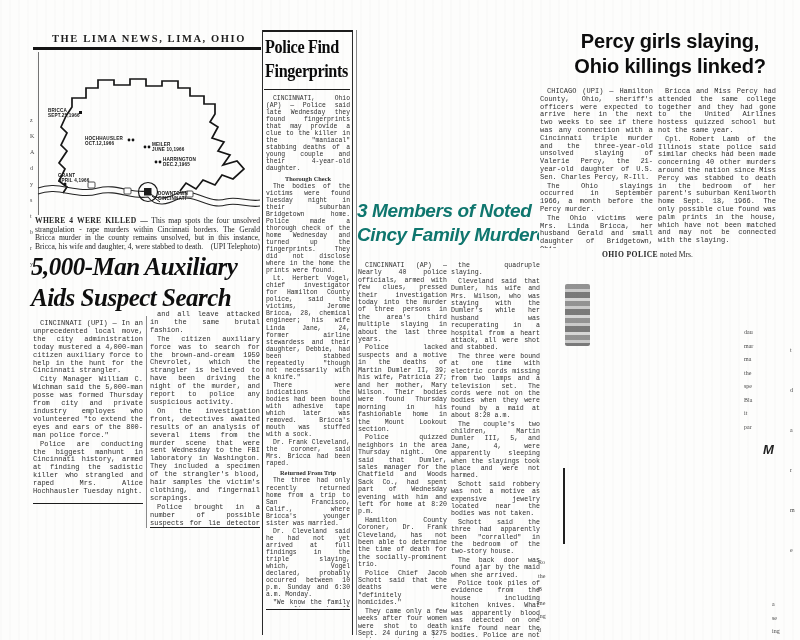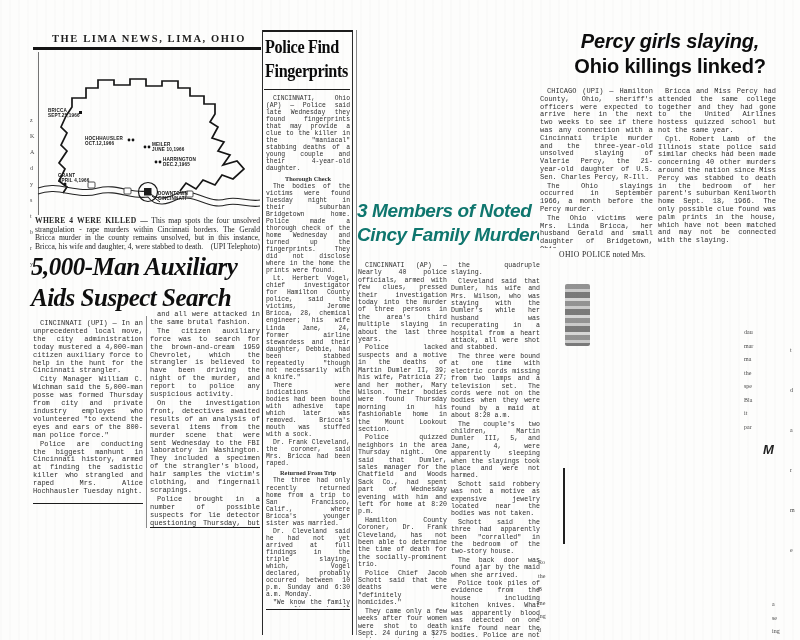--- a/index.html
+++ b/index.html
@@ -35,21 +35,21 @@
   
   .col{position:absolute;overflow:hidden;text-align:justify;color:#2e2e2e;}
   .col p{margin:0 0 1px 0;text-indent:7px;font-family:Liberation Mono, monospace;}
   .col p:first-child{}
   .aux-col{width:110px;font-size:7px;line-height:7.9px;}
   .fp-col{left:266px;top:95px;width:84px;height:512px;font-size:6.4px;line-height:7.05px;}
   .cincy-col{width:89px;font-size:6.6px;line-height:7.4px;}
   .percy-col{font-size:7px;line-height:7.8px;}
   .subhead{text-align:center;font-weight:bold;margin:2px 0 1px;text-indent:0!important;}
   .ohio-note{position:absolute;left:559px;top:250px;font-size:7.6px;color:#1f1f1f;}
-  .ohio-note .b{font-weight:normal;letter-spacing:.4px;}
+  .ohio-note .b{font-weight:bold;letter-spacing:.4px;margin-left:43px;}
   
   .frag{position:absolute;color:#4a4a4a;font-size:6px;white-space:pre-line;overflow:hidden;}
   .frag.leftstrip{line-height:16px;font-family:"Liberation Serif",serif;}
   .frag.words{line-height:13.5px;}
   .smudge{position:absolute;left:565px;top:284px;width:25px;height:62px;border-radius:2px;opacity:.75;
         background:repeating-linear-gradient(180deg,#6f6f6f 0 5px,#b9b9b9 5px 8px,#4e4e4e 8px 14px,#c9c9c9 14px 17px);}
   .bracket-bar{position:absolute;left:563px;top:468px;width:2.4px;height:76px;background:#1f1f1f;}
   .frag-m{position:absolute;left:763px;top:442px;font:bold 13px "Liberation Sans",sans-serif;
         font-style:italic;color:#222;}
 </style>
@@ -115,21 +115,21 @@
   <section>
     <div class="hl-aux" style="top:253px;">5,000-Man Auxiliary</div>
     <div class="hl-aux" style="top:284px;">Aids Suspect Search</div>
     <div class="col aux-col" style="left:33px;top:320px;height:184px;">
         <p class="para">CINCINNATI (UPI) — In an unprecedented local move, the city administration today mustered a 4,000-man citizen auxiliary force to help in the hunt for the Cincinnati strangler.</p>
         <p class="para">City Manager William C. Wichman said the 5,000-man posse was formed Thursday from city and private industry employes who volunteered "to extend the eyes and ears of the 800-man police force."</p>
         <p class="para">Police are conducting the biggest manhunt in Cincinnati history, armed at finding the sadistic killer who strangled and raped Mrs. Alice Hochhausler Tuesday night.</p>
       </div>
     <div class="vrule thin" style="left:146px;top:316px;height:212px;"></div>
     <div class="col aux-col" style="left:150px;top:311px;height:216px;">
-        <p class="para">and all were attacked in the same brutal fashion.</p>
+        <p class="para">and all leave attacked in the same brutal fashion.</p>
         <p class="para">The citizen auxiliary force was to search for the brown-and-cream 1959 Chevrolet, which the strangler is believed to have been driving the night of the murder, and report to police any suspicious activity.</p>
         <p class="para">On the investigation front, detectives awaited results of an analysis of several items from the murder scene that were sent Wednesday to the FBI laboratory in Washington. They included a specimen of the strangler's blood, hair samples the victim's clothing, and fingernail scrapings.</p>
         <p class="para">Police brought in a number of possible suspects for lie detector questioning Thursday, but all were released.</p>
       </div>
     <div class="hrule" style="left:33px;top:503px;width:110px;"></div>
     <div class="hrule" style="left:150px;top:527px;width:110px;"></div>
   </section>
 
   <section>
     <div class="vrule" style="left:262px;top:30px;height:605px;"></div>
@@ -186,21 +186,21 @@
         <p class="para">The couple's two children, Martin Dumler III, 5, and Jane, 4, were apparently sleeping when the slayings took place and were not harmed.</p>
         <p class="para">Schott said robbery was not a motive as expensive jewelry located near the bodies was not taken.</p>
         <p class="para">Schott said the three had apparently been "corralled" in the bedroom of the two-story house.</p>
         <p class="para">The back door was found ajar by the maid when she arrived.</p>
         <p class="para">Police took piles of evidence from the house including kitchen knives. What was apparently blood was detected on one knife found near the bodies. Police are not sure what caliber of gun was used.</p>
         <p class="para">Dumler is the grandson of the late Martin Dumler, a Cincinnati businessman, composer and painter who earned an international reputation for his choral works. Dumler's father heads the company where Dumler worked.</p>
       </div>
   </section>
 
   <section>
-    <div class="hl-percy" style="top:30px;font-style:italic;">Percy girls slaying,</div>
+    <div class="hl-percy" style="top:30px;">Percy girls slaying,</div>
     <div class="hl-percy" style="top:55px;">Ohio killings linked?</div>
     <div class="col percy-col" style="left:540px;top:88px;width:113px;height:160px;">
         <p class="para">CHICAGO (UPI) — Hamilton County, Ohio, sheriff's officers were expected to arrive here in the next two weeks to see if there was any connection with a Cincinnati triple murder and the three-year-old unsolved slaying of Valerie Percy, the 21-year-old daughter of U.S. Sen. Charles Percy, R-Ill.</p>
         <p class="para">The Ohio slayings occurred in September 1966, a month before the Percy murder.</p>
         <p class="para">The Ohio victims were Mrs. Linda Bricca, her husband Gerald and small daughter of Bridgetown, Ohio.</p>
       </div>
     <div class="col percy-col" style="left:658px;top:88px;width:118px;height:165px;">
         <p class="para">Bricca and Miss Percy had attended the same college together and they had gone to the United Airlines hostess quizzed school but not the same year.</p>
         <p class="para">Cpl. Robert Lamb of the Illinois state police said similar checks had been made concerning 40 other murders around the nation since Miss Percy was stabbed to death in the bedroom of her parent's suburban Kenilworth home Sept. 18, 1966. The only possible clue found was palm prints in the house, which have not been matched and may not be connected with the slaying.</p>
       </div>

